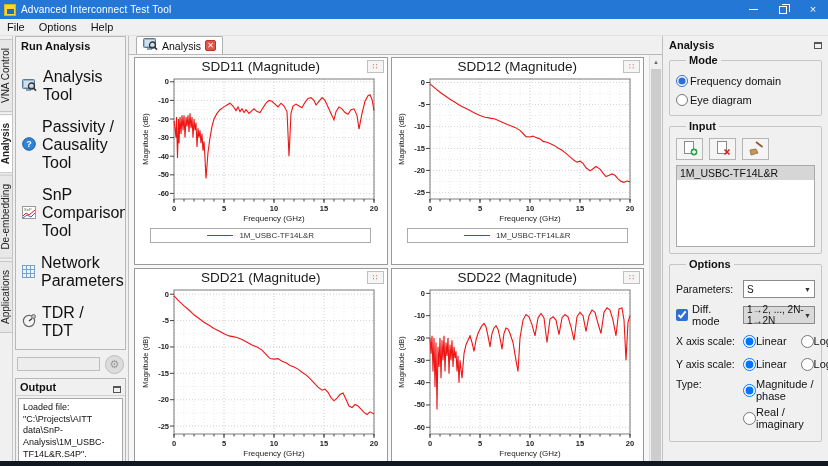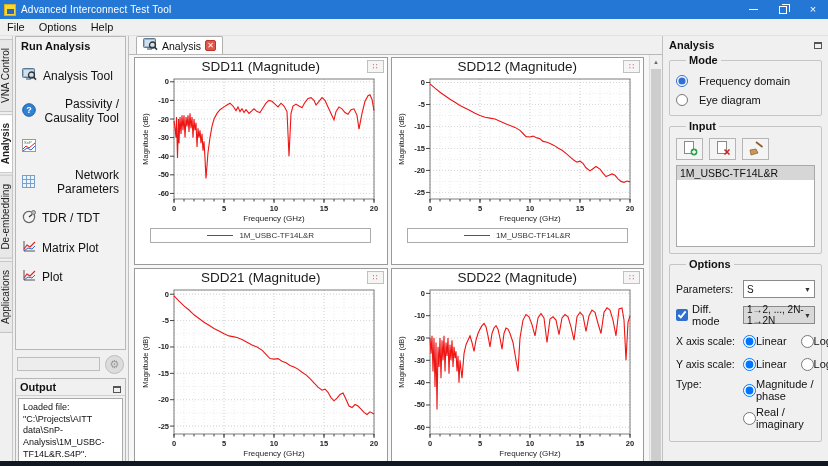--- a/index.html
+++ b/index.html
@@ -31,21 +31,21 @@
   .vtab { writing-mode:vertical-rl; transform:rotate(180deg); font-size:10px; color:#222; padding:8px 0; margin:1px 0; text-align:center; background:#e8e8e8; border:1px solid #c4c4c4; border-right:none; width:13px; }
   .vtab.active { background:#fff; font-weight:bold; }
 
   
   .left-col { display:flex; flex-direction:column; border-right:1px solid #c0c0c0; background:#f0f0f0; }
   .run-panel { height:314px; border:1px solid #b8b8b8; margin:0 2px 2px 2px; background:#f2f2f2; overflow:hidden; }
   .panel-header { font-weight:bold; font-size:11px; padding:3px 5px; display:flex; align-items:center; }
   .tool-list { padding:6px 2px; }
   .tool-item { display:flex; align-items:center; gap:6px; padding:7px 4px; cursor:pointer; }
   .tool-item svg { flex:none; }
-  .tool-label { font-size:12px;text-align:right; }
+  .tool-label { font-size:16px; }
 
   .progress-row { display:flex; align-items:center; gap:5px; padding:2px 4px; height:24px; }
   .progress-bar { flex:1; height:14px; border:1px solid #bdbdbd; background:#ededed; }
   .gear-btn { width:19px; height:19px; border-radius:50%; background:#dcdcdc; border:1px solid #bdbdbd; color:#9a9a9a; font-size:11px; display:flex; align-items:center; justify-content:center; }
 
   .output-panel { flex:1; margin:2px; border:1px solid #b8b8b8; display:flex; flex-direction:column; background:#f0f0f0; }
   .output-header { font-weight:bold; font-size:11px; padding:2px 4px; display:flex; align-items:flex-end; border-bottom:1px solid #d0d0d0; }
   .dock-icon { margin-left:auto; width:8px; height:7px; border:1px solid #555; border-top:2px solid #555; }
   .output-text { flex:1; margin:2px; background:#fff; border:1px solid #a9a9a9; padding:3px 4px; font-size:9px; line-height:1.3; white-space:pre-line; overflow:hidden; }
 
@@ -67,21 +67,21 @@
   
   .vscroll { position:absolute; top:19px; right:0; width:13px; bottom:0; background:#f0f0f0; border-left:1px solid #dcdcdc; }
   .scroll-arrow { height:13px; display:flex; align-items:center; justify-content:center; font-size:6px; color:#6a6a6a; }
   .scroll-thumb { position:absolute; top:14px; bottom:16px; left:1px; right:1px; background:#cdcdcd; }
 
   
   .right-panel { background:#f0f0f0; border-left:1px solid #c0c0c0; padding:0 4px; overflow:hidden; }
   .rp-header { font-weight:bold; padding:3px 2px; display:flex; align-items:center; }
   .groupbox { position:relative; border:1px solid #c5c5c5; border-radius:2px; margin:6px 2px 10px 2px; padding:10px 6px 6px 6px; }
   .groupbox-label { position:absolute; top:-7px; left:16px; background:#f0f0f0; padding:0 3px; font-weight:bold; font-size:11px; }
-  .radio-row { display:flex; align-items:center; gap:11px; height:19px; }
+  .radio-row { display:flex; align-items:center; gap:2px; height:19px; }
   .radio-row input, .check-inline input { accent-color:#2f6fd0; width:12px; height:12px; margin:0; }
   .input-toolbar { display:flex; gap:6px; margin:1px 0 5px 0; }
   .tool-btn { width:27px; height:22px; border:1px solid #b5b5b5; background:#f4f4f4; display:flex; align-items:center; justify-content:center; }
   .input-list { height:82px; background:#fff; border:1px solid #a9a9a9; overflow:hidden; }
   .list-item { padding:1px 3px; font-size:10.5px; }
   .list-item.selected { background:#d6d6d6; }
 
   .opt-row { display:flex; align-items:center; gap:4px; margin:5px 0; min-height:18px; }
   .opt-label { width:63px; flex:none; font-size:10.5px; }
   .combo { flex:1; height:18px; border:1px solid #8a8a8a; background:#fff; display:flex; align-items:center; padding:0 3px; font-size:10px; position:relative; }
@@ -149,20 +149,21 @@
                 </svg></span>
               <span class="tool-label">Passivity / Causality Tool</span>
             </div>
             <div class="tool-item">
               <span><svg width="14" height="13" viewBox="0 0 14 13">
                   <rect x="0.5" y="0.5" width="13" height="12" fill="#fff" stroke="#999"></rect>
                   <text x="2" y="4.5" font-size="4" fill="#2f7f3f">SnP</text>
                   <polyline points="1,10 4,7 7,9 13,4" fill="none" stroke="#d22" stroke-width="1"></polyline>
                   <polyline points="1,12 5,9 9,11 13,7" fill="none" stroke="#36c" stroke-width="1"></polyline>
                 </svg></span>
+              <span class="tool-label">SnP Comparison Tool</span>
             </div>
             <div class="tool-item">
               <span><svg width="13" height="13" viewBox="0 0 13 13">
                   <rect x="0.5" y="0.5" width="12" height="12" fill="#eef4fb" stroke="#7aa0c8"></rect>
                   <path d="M4.5 0.5v12M8.5 0.5v12M0.5 4.5h12M0.5 8.5h12" stroke="#7aa0c8" fill="none"></path>
                 </svg></span>
               <span class="tool-label">Network Parameters</span>
             </div>
             <div class="tool-item">
               <span><svg width="14" height="14" viewBox="0 0 14 14">

